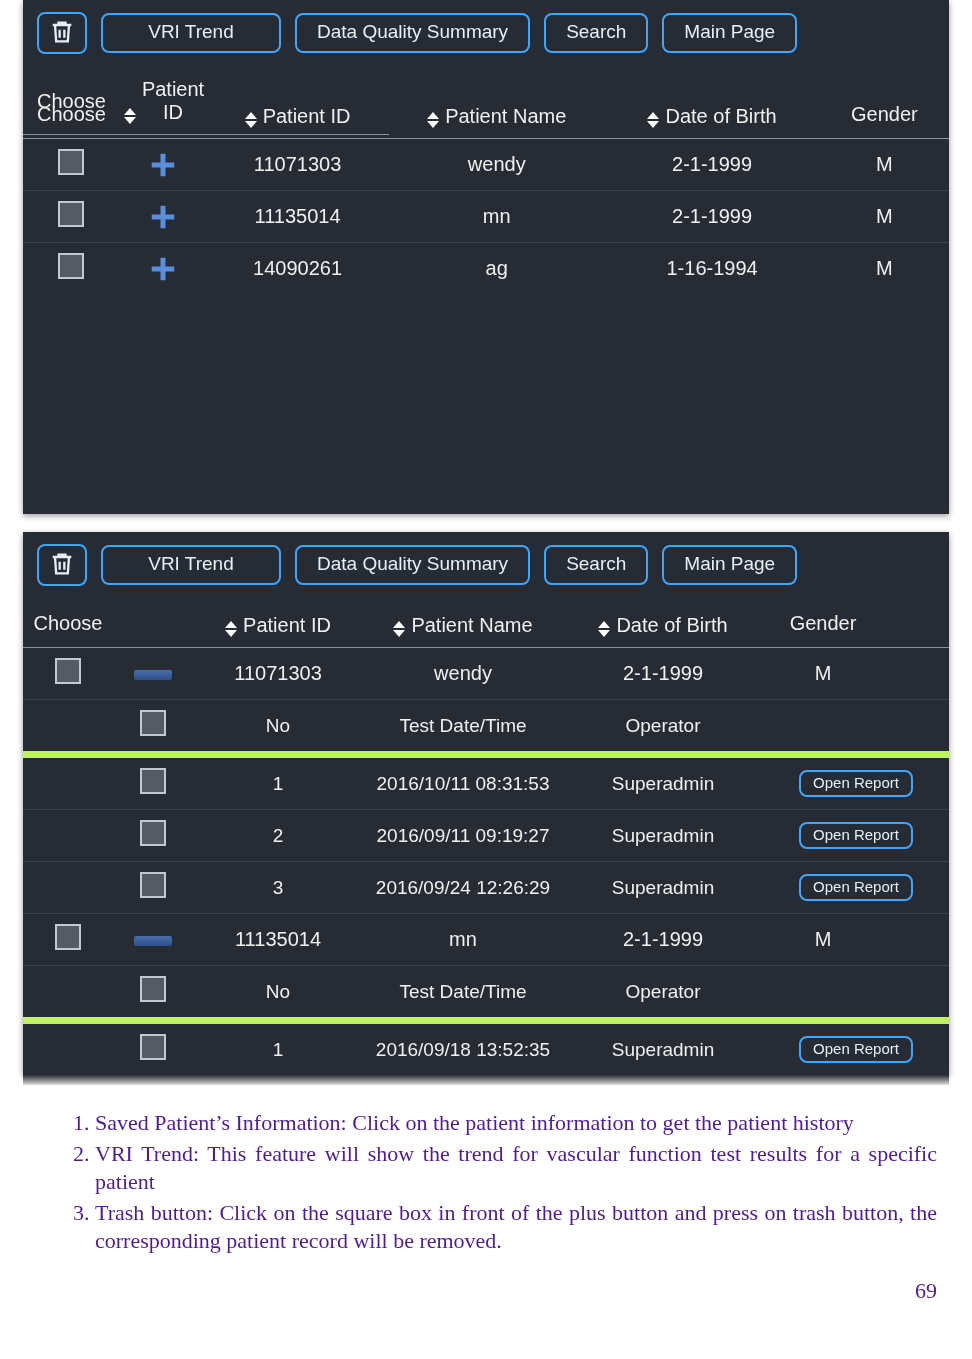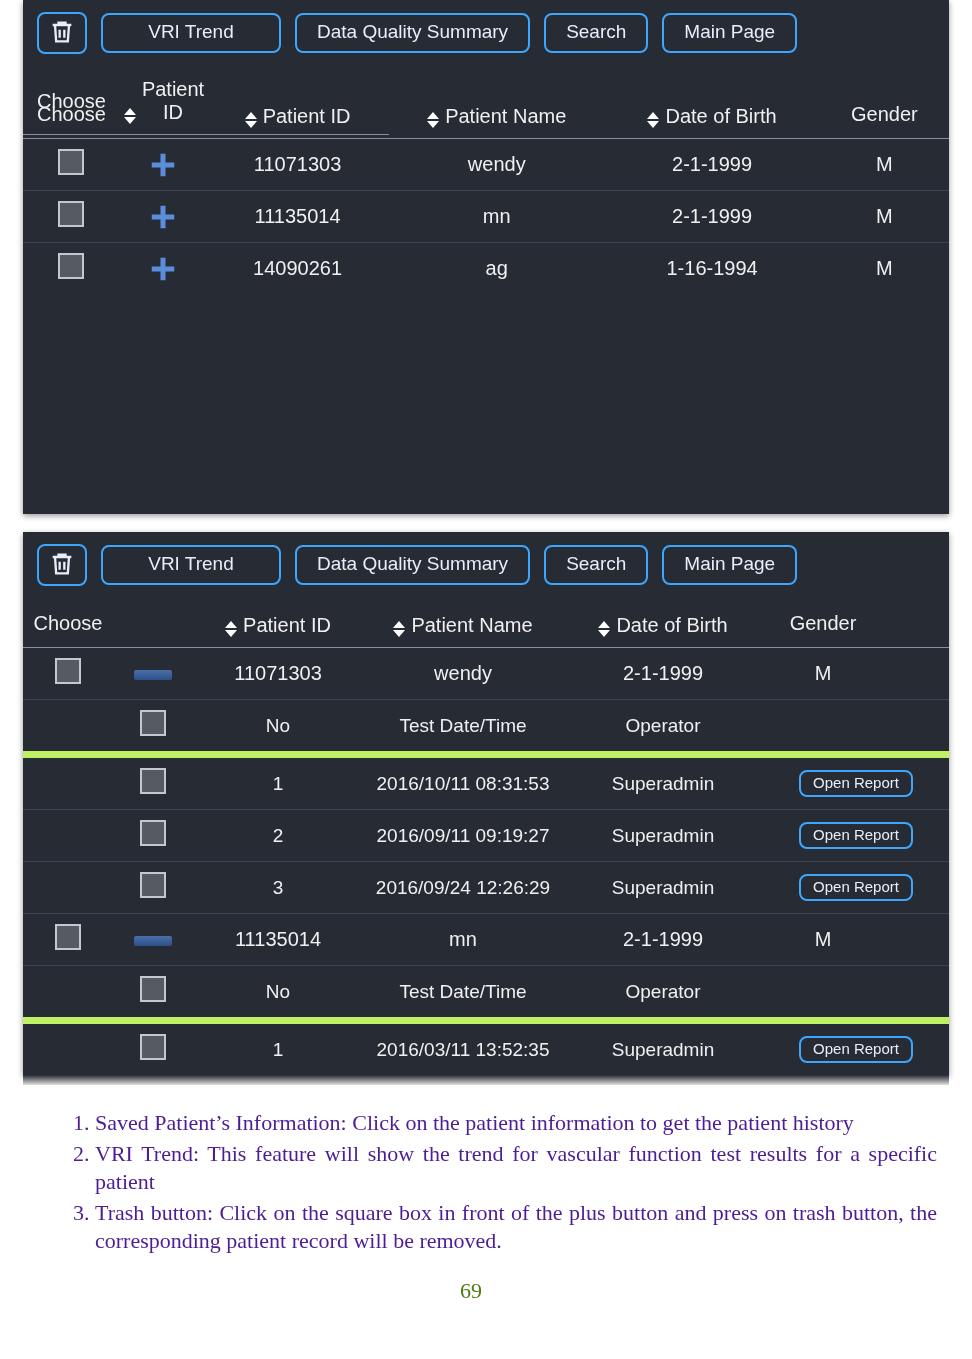--- a/index.html
+++ b/index.html
@@ -127,22 +127,22 @@
     color: #4c1d95;
     margin: 0 30px 0 60px;
     padding: 0 0 0 30px;
     text-align: justify;
   }
   ol.instructions li { margin-bottom: 2px; line-height: 1.3; }
 
   .page-number {
     font-family: Georgia, "Times New Roman", serif;
     font-size: 22px;
-    color: #4d7c0f;
-    text-align: center;
+    color: #4c1d95;
+    text-align: right;
     padding: 20px 30px 10px 0;
   }
 </style>
 </head>
 <body>
 <div class="page">
 
 <div class="panel">
   <div class="toolbar">
     <span class="btn trash">
@@ -368,21 +368,21 @@
         <td>No</td>
         <td>Test Date/Time</td>
         <td>Operator</td>
         <td></td>
             <td></td>
       </tr>
       <tr class="sub no-border">
         <td></td>
         <td><span class="chk"></span></td>
         <td>1</td>
-        <td>2016/03/11 13:52:35</td>
+        <td>2016/09/18 13:52:35</td>
         <td>Superadmin</td>
         <td colspan="2"><span class="btn small">Open Report</span></td>
       </tr>
     </tbody>
   </table>
 </div>
 <div class="bottom-fade"></div>
 
 <ol class="instructions">
   <li>Saved Patient’s Information:  Click on the patient  information to get the patient history</li>

